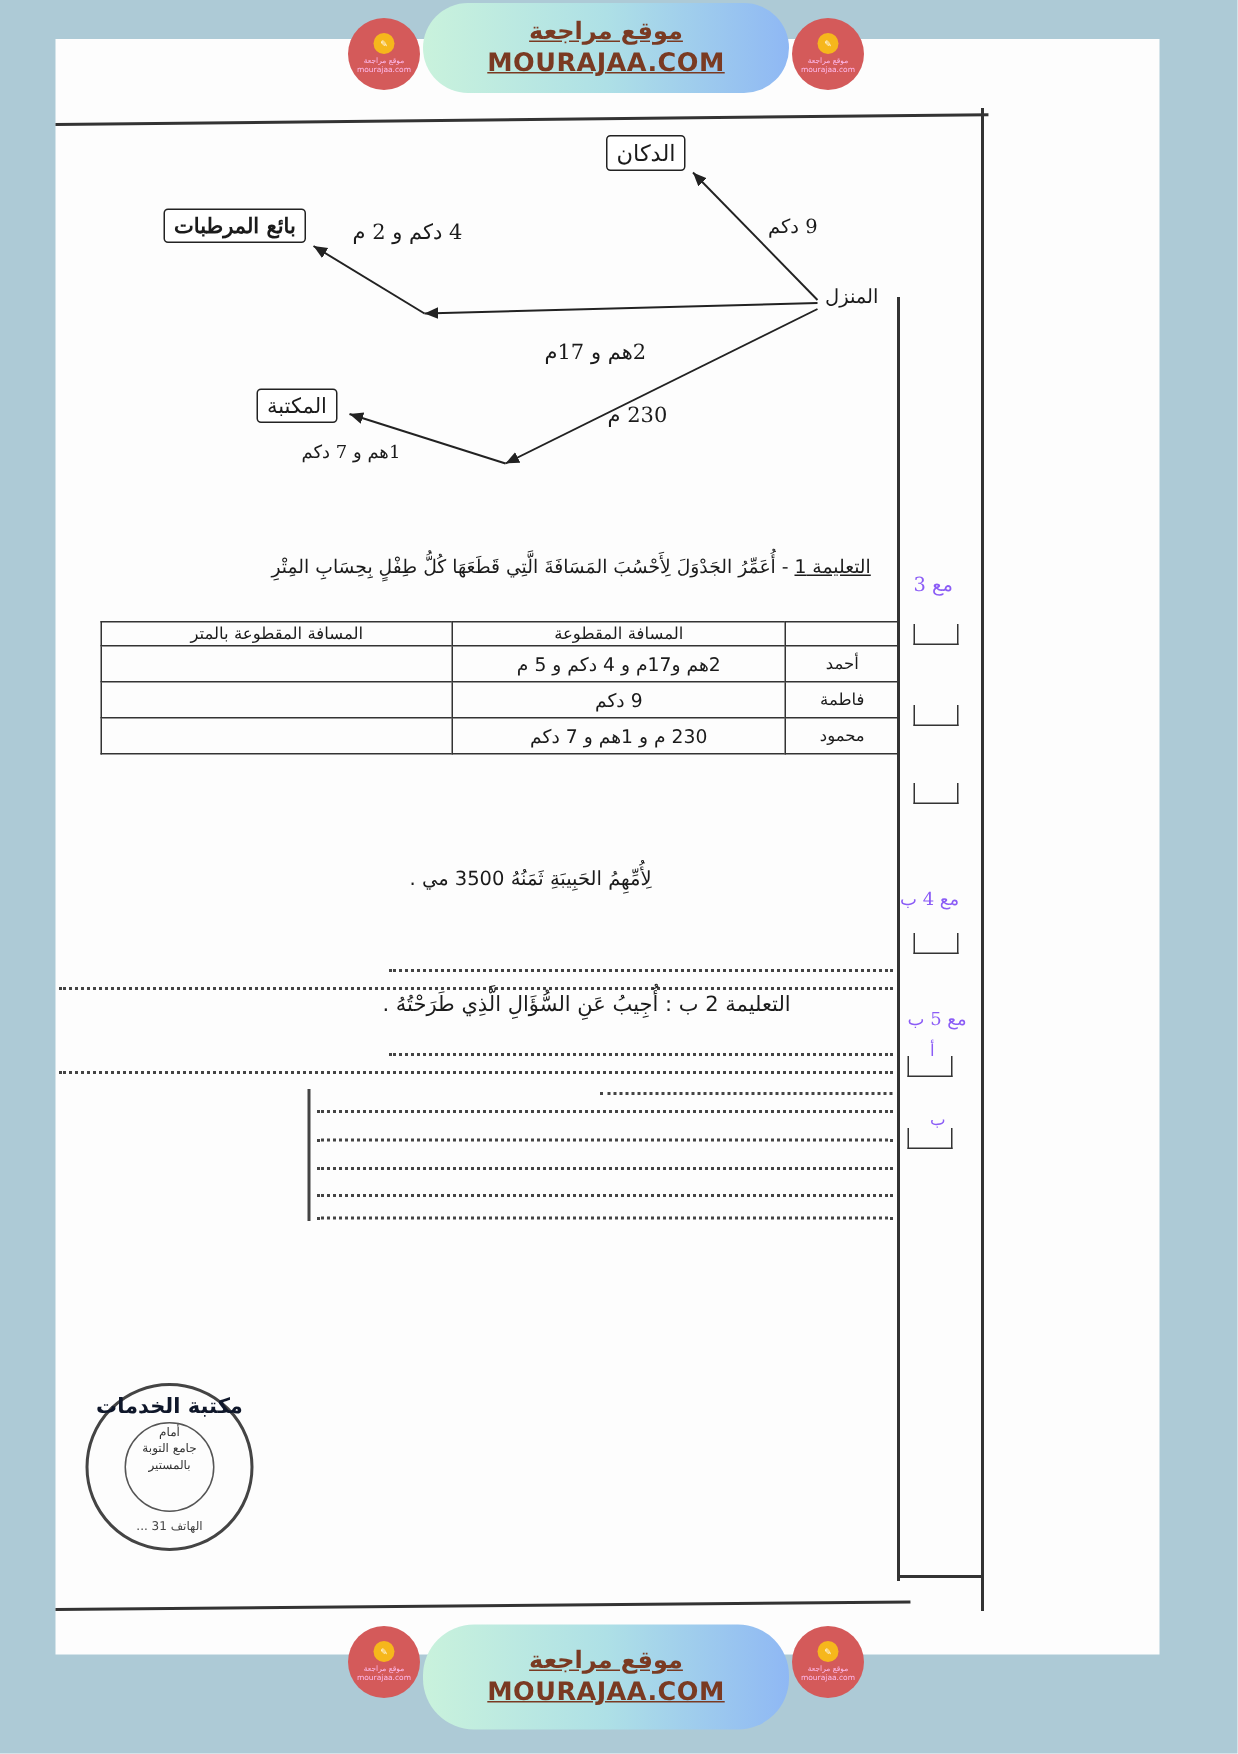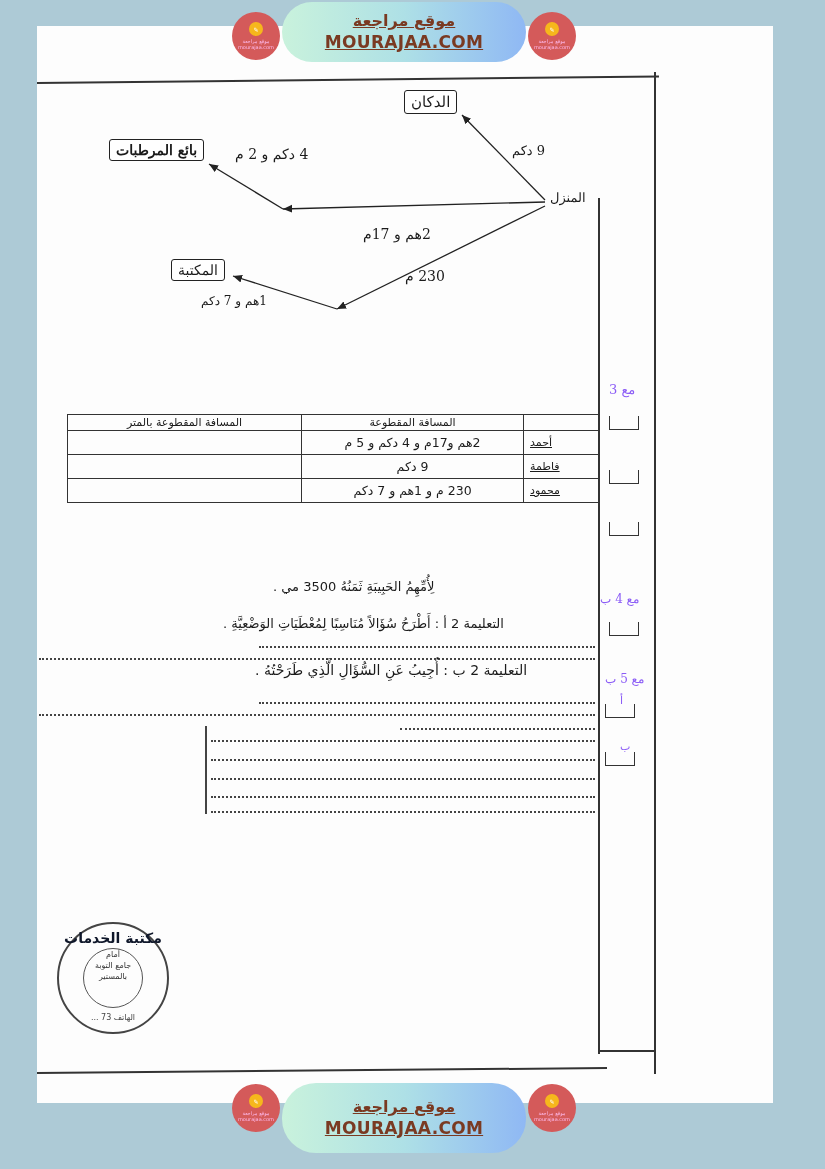--- a/index.html
+++ b/index.html
@@ -70,21 +70,21 @@
     direction: rtl;
     font-size: 11.5px;
     color: #1b1b1b;
   }
   table.dist td {
     border: 1.3px solid #333;
     height: 24px;
     padding: 0 6px;
     text-align: center;
   }
-  table.dist td.name { width: 76px; text-align: left; font-size: 11px; text-decoration: underline; }
+  table.dist td.name { width: 76px; text-align: center; font-size: 11px; }
   table.dist td.dist-val { width: 222px; font-size: 12.5px; }
   table.dist tr.hdr td { height: 16px; font-size: 11px; }
 
   .score-label { position: absolute; font-size: 13px; color: #8b5cf6; direction: rtl; font-family: "DejaVu Serif", serif; }
   .score-box {
     position: absolute;
     width: 30px; height: 14px;
     border-left: 1.5px solid #333; border-right: 1.5px solid #333; border-bottom: 1.5px solid #333;
   }
 
@@ -144,20 +144,24 @@
   <div class="ink hand boxed" style="left:72px; top:113px; font-size:14px;font-weight:bold;">بائع المرطبات</div>
   <div class="ink hand" style="left:513px; top:164px; font-size:13px;">المنزل</div>
   <div class="ink hand boxed" style="left:134px; top:233px; font-size:14px;">المكتبة</div>
 
   <div class="ink hand" style="left:475px; top:117px; font-size:13px;">9 دكم</div>
   <div class="ink hand" style="left:198px; top:120px; font-size:14px;">4 دكم و 2 م</div>
   <div class="ink hand" style="left:326px; top:200px; font-size:14px;">2هم و 17م</div>
   <div class="ink hand" style="left:368px; top:242px; font-size:14px;">230 م</div>
   <div class="ink hand" style="left:164px; top:268px; font-size:12px;">1هم و 7 دكم</div>
 
+  <div class="ink" style="left:144px; top:344px; font-size:12.5px;">
+    <span style="text-decoration:underline;">التعليمة 1</span>
+    <span>- أُعَمِّرُ الجَدْوَلَ لِأَحْسُبَ المَسَافَةَ الَّتِي قَطَعَهَا كُلُّ طِفْلٍ بِحِسَابِ المِتْرِ</span>
+  </div>
 
   <table class="dist">
     <tbody>
         <tr class="hdr">
       <td class="name"></td>
       <td class="dist-val">المسافة المقطوعة</td>
       <td>المسافة المقطوعة بالمتر</td>
     </tr>
     <tr>
       <td class="name">أحمد</td>
@@ -172,24 +176,20 @@
     <tr>
       <td class="name">محمود</td>
       <td class="dist-val">230 م و 1هم و 7 دكم</td>
       <td></td>
     </tr>
   </tbody>
     </table>
 
   <div class="ink" style="left:236px; top:553px; font-size:13px;">لِأُمِّهِمُ الحَبِيبَةِ ثَمَنُهُ 3500 مي .</div>
 
-  <div class="ink" style="left:186px; top:590px; font-size:13px;">
-    <span>التعليمة 2 أ</span>
-    <span>: أَطْرَحُ سُؤَالاً مُنَاسِبًا لِمُعْطَيَاتِ الوَضْعِيَّةِ .</span>
-  </div>
   <div class="dotted" style="left:222px; top:620px; width:336px;"></div>
   <div class="dotted" style="left:2px; top:632px; width:556px;"></div>
 
   <div class="ink" style="left:218px; top:636px; font-size:14px;">
     <span>التعليمة 2 ب</span>
     <span>: أُجِيبُ عَنِ السُّؤَالِ الَّذِي طَرَحْتُهُ .</span>
   </div>
   <div class="dotted" style="left:222px; top:676px; width:336px;"></div>
   <div class="dotted" style="left:2px; top:688px; width:556px;"></div>
   <div class="vline" style="left:168px; top:700px; height:88px; background:#444;"></div>
@@ -212,21 +212,21 @@
   <div class="score-box" style="left:568px; top:726px;"></div>
   <div class="score-label" style="left:583px; top:714px; font-size:11px;">ب</div>
 
   <div class="stamp">
     <div class="ring-top">مكتبة الخدمات</div>
     <div class="inner">
       <span>أمام</span>
       <span>جامع التوبة</span>
       <span>بالمستير</span>
     </div>
-    <div class="ring-bot">الهاتف 73 ...</div>
+    <div class="ring-bot">الهاتف 31 ...</div>
   </div>
 </div>
 
 <div class="badge" style="left:232px; top:1084px;">
   <div class="logo">✎</div>
   <div class="txt">موقع مراجعة mourajaa.com</div>
 </div>
 <div class="banner bottom">
   <div class="ar">موقع مراجعة</div>
   <div class="en">MOURAJAA.COM</div>

